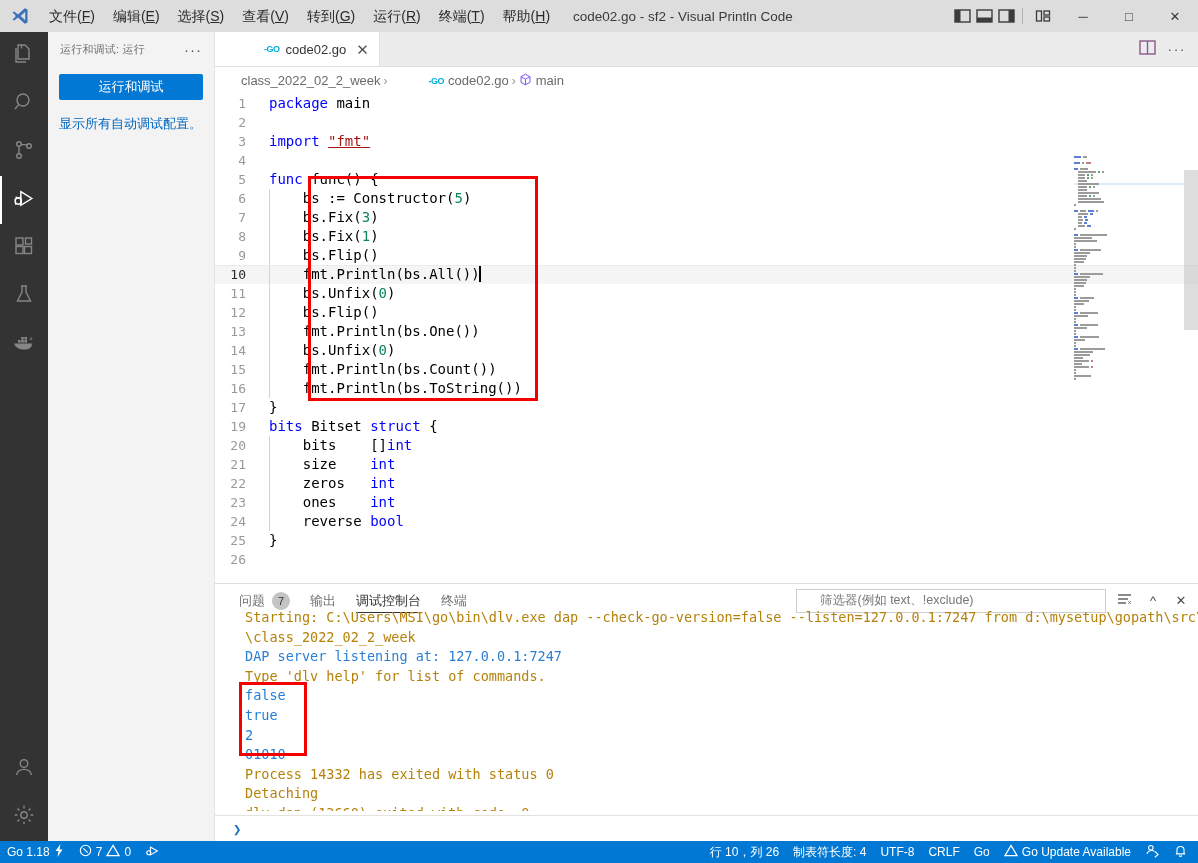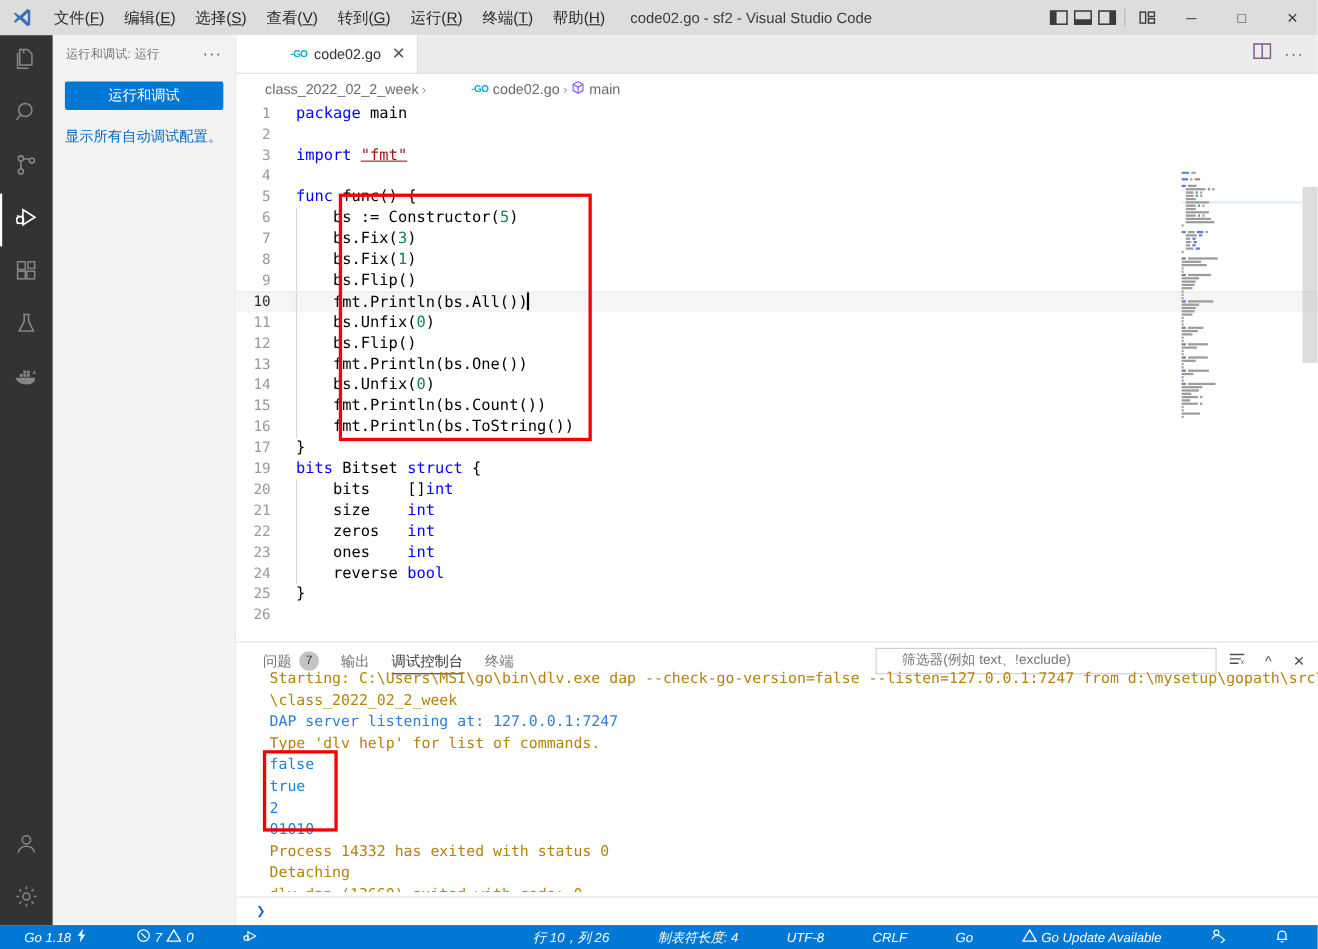--- a/index.html
+++ b/index.html
@@ -194,21 +194,21 @@
   .repl-chev { color: #1f6fc4; font-size: 14px; font-family: "DejaVu Sans Mono", monospace; }
 
   
   .statusbar {
     position: absolute; left: 0; bottom: 0; width: 1198px; height: 22px;
     background: #0078d4; color: #fff; display: flex; align-items: center;
     font-size: 12px;
   }
   .sb-left { display: flex; align-items: center; }
   .sb-right { margin-left: auto; display: flex; align-items: center; padding-right: 4px; }
-  .sbi { padding: 0 22px; height: 22px; display: flex; align-items: center; gap: 4px; white-space: nowrap; font-style: italic; }
+  .sbi { padding: 0 7px; height: 22px; display: flex; align-items: center; gap: 4px; white-space: nowrap; }
 </style>
 </head>
 <body>
 
 <div id="app">
 
   <div class="titlebar">
     <div class="vscode-logo">
       <svg width="20" height="20" viewBox="0 0 24 24">
         <path d="M17.8 2.6L9.6 10.2 4.9 6.7 3 7.6l4.1 4.4L3 16.4l1.9.9 4.7-3.5 8.2 7.6 3.2-1.5V4.1l-3.2-1.5zm.5 4.2v10.4l-5.6-5.2 5.6-5.2z" fill="#3b6fb6"></path>
@@ -217,21 +217,21 @@
     <div class="menu-list">
       <div class="menu-item"><span>文件</span>(<u>F</u>)</div>
       <div class="menu-item"><span>编辑</span>(<u>E</u>)</div>
       <div class="menu-item"><span>选择</span>(<u>S</u>)</div>
       <div class="menu-item"><span>查看</span>(<u>V</u>)</div>
       <div class="menu-item"><span>转到</span>(<u>G</u>)</div>
       <div class="menu-item"><span>运行</span>(<u>R</u>)</div>
       <div class="menu-item"><span>终端</span>(<u>T</u>)</div>
       <div class="menu-item"><span>帮助</span>(<u>H</u>)</div>
     </div>
-    <div class="win-title">code02.go - sf2 - Visual Studio Code</div>
+    <div class="win-title">code02.go - sf2 - Visual Println Code</div>
 
     <div class="title-right">
       <div class="layout-icons">
         <div class="lay-ico">
           <svg width="17" height="14" viewBox="0 0 17 14">
               <rect x="1" y="1" width="15" height="12" fill="none" stroke="#3c3c3c" stroke-width="1.4"></rect>
               <rect x="1" y="1" width="5.5" height="12" fill="#3c3c3c"></rect>
             </svg>
         </div>
         <div class="lay-ico">

